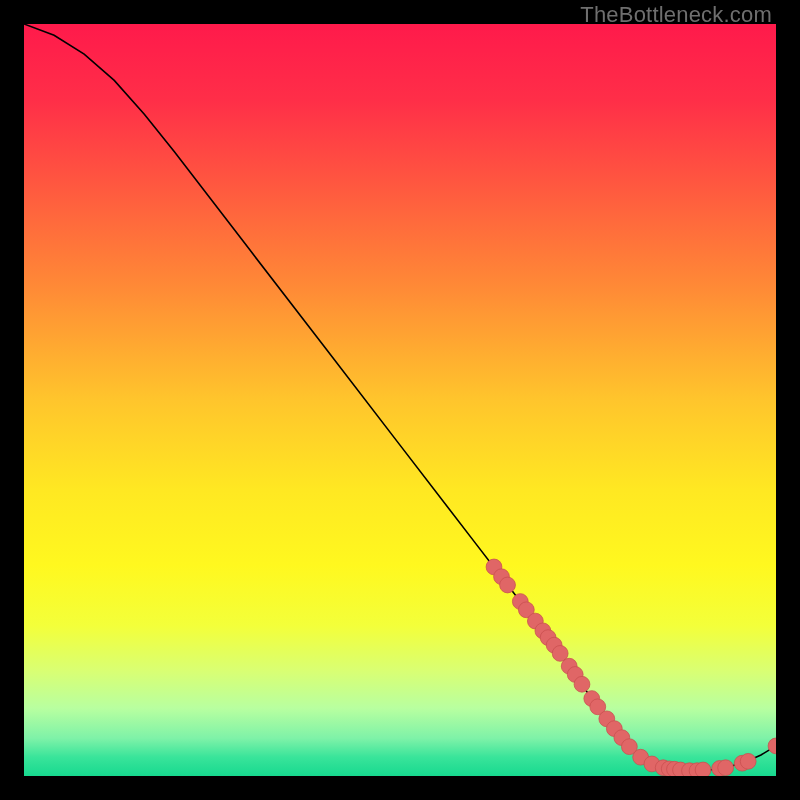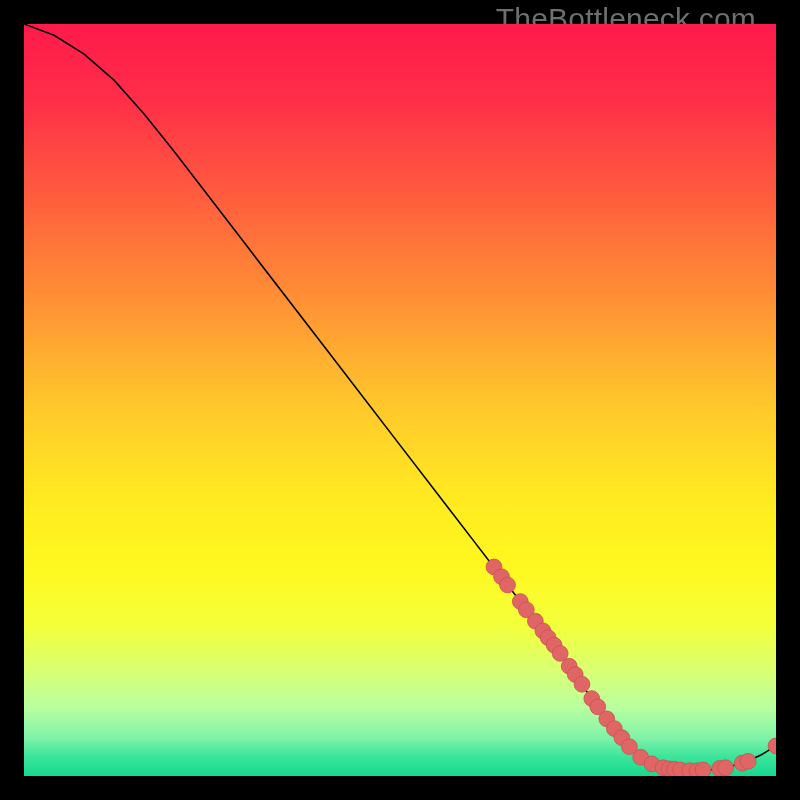--- a/index.html
+++ b/index.html
@@ -34,23 +34,23 @@
   .line-layer, .points-layer {
     position: absolute;
     left: 0;
     top: 0;
     width: 100%;
     height: 100%;
   }
   .watermark {
     position: absolute;
     top: 2px;
-    right: 44px;
+    right: 28px;
     color: #6f6f6f;
-    font-size:  30px;
+    font-size:  22px;
     font-weight: 500;
     letter-spacing: 0.2px;
     user-select: none;
   }
 </style>
 </head>
 <body>
 
 <div class="stage">
   <div class="watermark">TheBottleneck.com</div>

